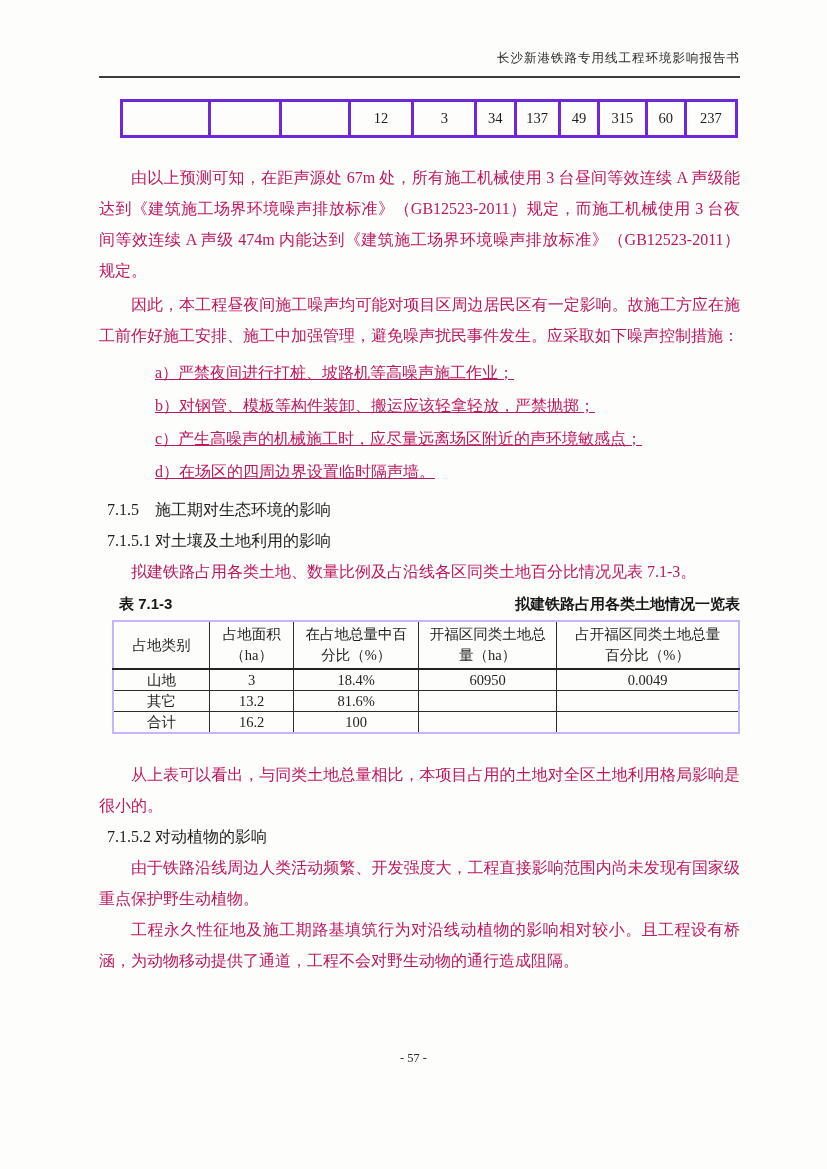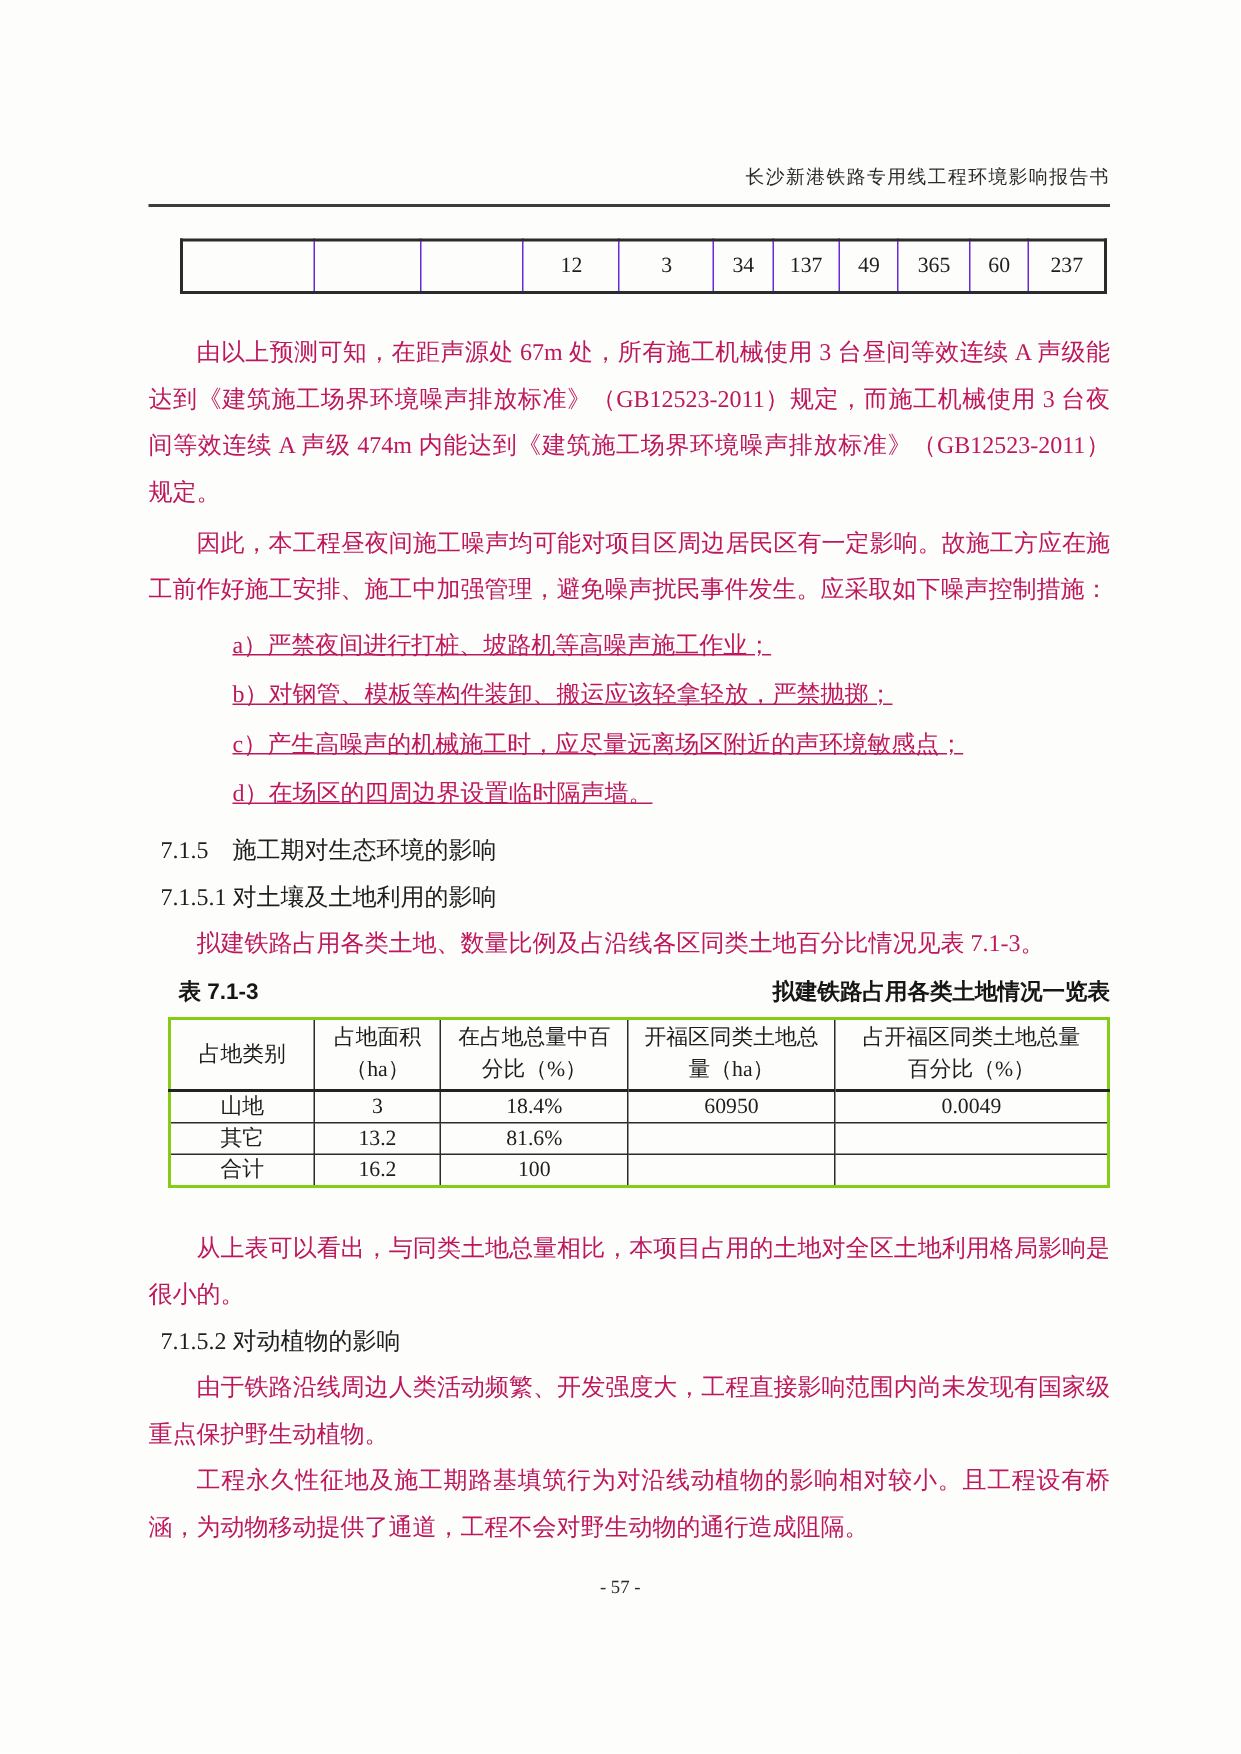--- a/index.html
+++ b/index.html
@@ -8,42 +8,42 @@
     width: 827px;
     height: 1169px;
     background: #fdfdfc;
     box-sizing: border-box;
     padding: 0 87px 0 99px;
     overflow: hidden;
     font-family: "Liberation Serif", "DejaVu Serif", serif;
     color: #1e1e1e;
   }
   .doc-header {
-    padding-top: 110px;
+    padding-top: 50px;
     text-align: right;
     font-size: 12.5px;
     line-height: 17px;
     color: #2a2a2a;
     letter-spacing: 1px;
   }
   .header-rule {
     margin-top: 9px;
     border-top: 2px solid #3c3c3c;
     height: 0;
   }
   
   .top-table {
     border-collapse: collapse;
     table-layout: fixed;
     width: 618px;
     margin: 21px 0 0 21px;
     border: 2px solid #2b2b2b;
   }
   .top-table td {
-    border: 1px solid #6d28d9;
+    border: 3px solid #6d28d9;
     height: 33px;
     text-align: center;
     vertical-align: middle;
     font-size: 14.5px;
     padding: 0;
   }
   
   .body-text {
     margin: 0;
     font-size: 16px;
@@ -76,21 +76,21 @@
     color: #161616;
   }
   .caption-label { position: absolute; left: 20px; top: 0; }
   .caption-title { display: block; text-align: right; }
   
   .land-table {
     border-collapse: collapse;
     table-layout: fixed;
     width: 628px;
     margin: 3px 0 13px 13px;
-    border: 2px solid #84cc16;
+    border: 2px solid #c4b5fd;
   }
   .land-table th, .land-table td {
     border: 1px solid #2b2b2b;
     text-align: center;
     vertical-align: middle;
     font-weight: normal;
     font-size: 14.5px;
     padding: 0;
   }
   .land-table thead th {
@@ -137,21 +137,21 @@
     <tbody>
       <tr>
         <td></td>
         <td></td>
         <td></td>
         <td>12</td>
         <td>3</td>
         <td>34</td>
         <td>137</td>
         <td>49</td>
-        <td>365</td>
+        <td>315</td>
         <td>60</td>
         <td>237</td>
       </tr>
     </tbody>
   </table>
 
   <p id="p1" class="body-text indent">由以上预测可知，在距声源处 67m 处，所有施工机械使用 3 台昼间等效连续 A 声级能达到《建筑施工场界环境噪声排放标准》（GB12523-2011）规定，而施工机械使用 3 台夜间等效连续 A 声级 474m 内能达到《建筑施工场界环境噪声排放标准》（GB12523-2011）规定。</p>
   <p id="p2" class="body-text indent">因此，本工程昼夜间施工噪声均可能对项目区周边居民区有一定影响。故施工方应在施工前作好施工安排、施工中加强管理，避免噪声扰民事件发生。应采取如下噪声控制措施：</p>
 
   <p id="item-a" class="body-text list-item">a）严禁夜间进行打桩、坡路机等高噪声施工作业；</p>

